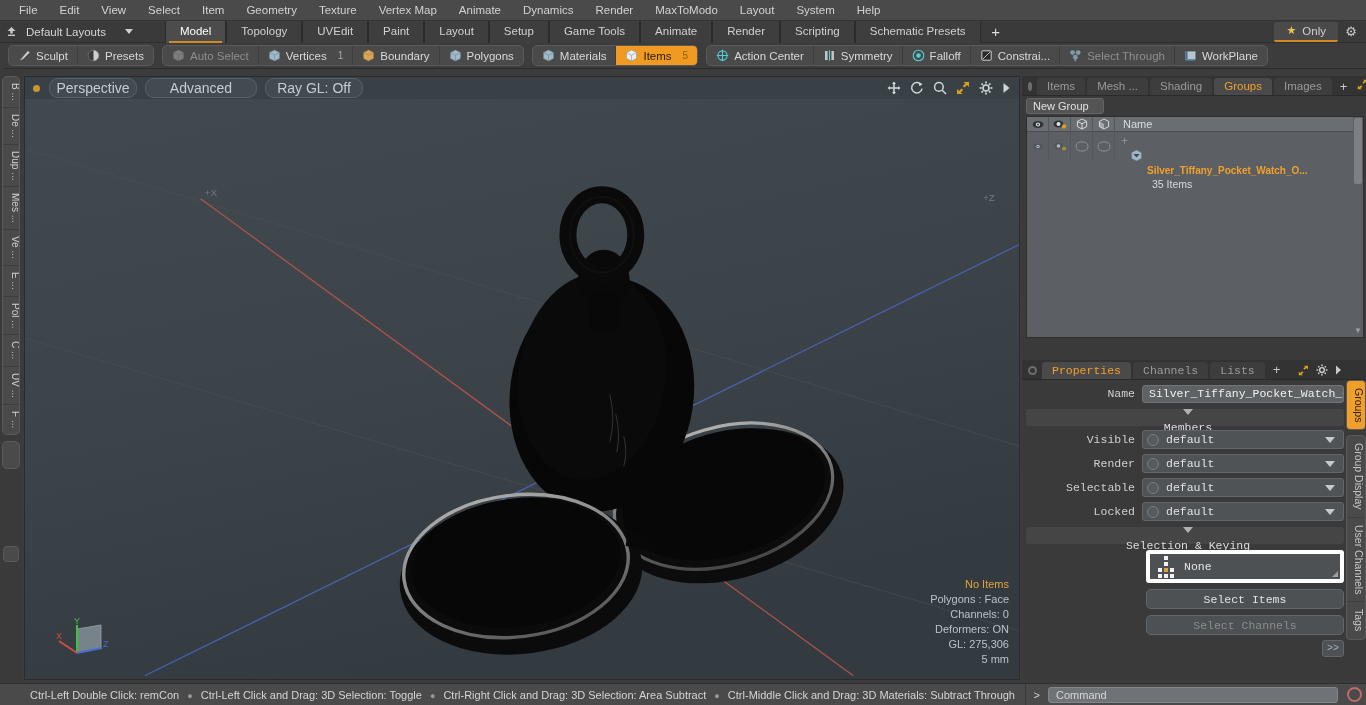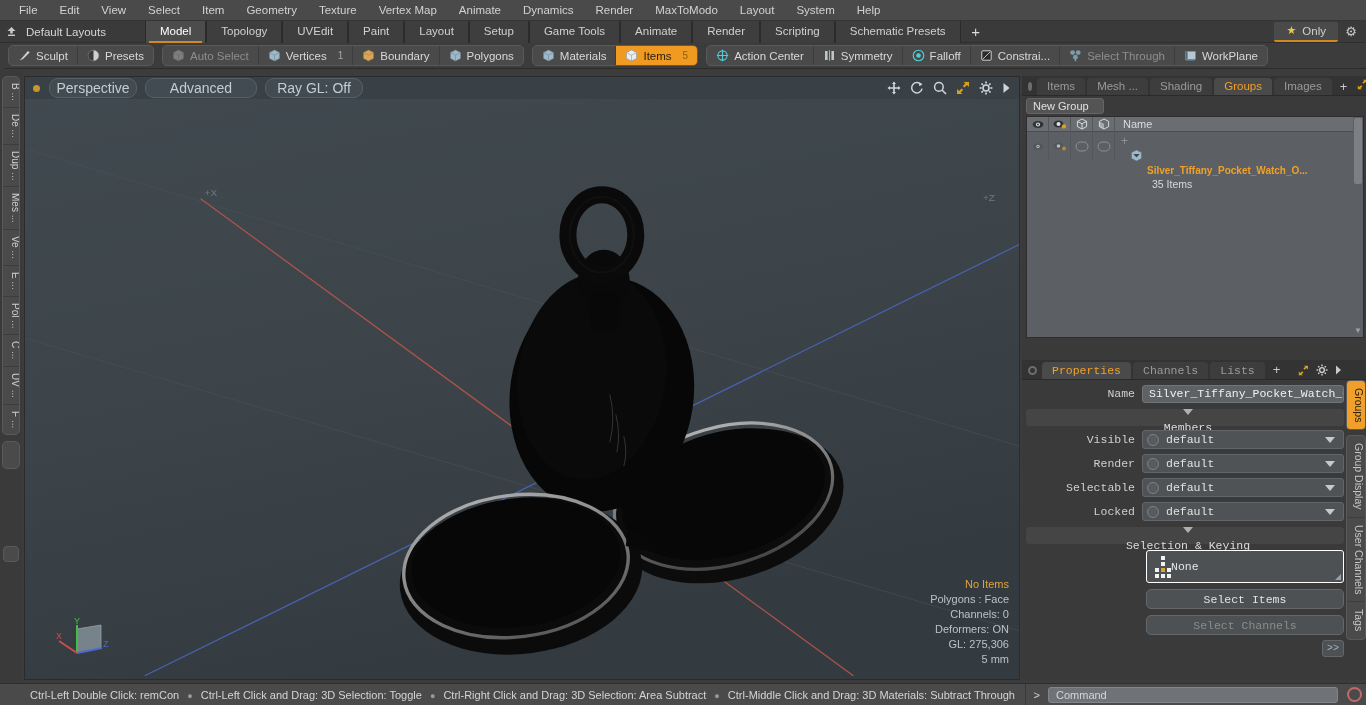--- a/index.html
+++ b/index.html
@@ -30,24 +30,24 @@
     position: absolute; left: 0; top: 21px; width: 1366px; height: 22px;
     background: #3a3a3a; display: flex; align-items: center;
     border-bottom: 1px solid #2e2e2e;
   }
   .up-icon {
     width: 22px; height: 22px; display: flex; align-items: center; justify-content: center;
     color: #c9c9c9; font-size: 11px;
   }
   .layout-sel {
     padding: 0 8px 0 4px; height: 22px; line-height: 22px; color: #d6d6d6; font-size: 11.5px;
-    display:flex; align-items:center; gap:4px;flex-direction:column;
+    display:flex; align-items:center; gap:19px;
   }
   .caret-dn { width:0;height:0;border-left:4px solid transparent;border-right:4px solid transparent;border-top:5px solid #cfcfcf; display:inline-block; }
-  .layout-tabs { display: flex; align-items: center; height: 22px; margin-left: 31px; }
+  .layout-tabs { display: flex; align-items: center; height: 22px; margin-left: 24px; }
   .ltab {
     padding: 0 14px; height: 22px; line-height: 21px; font-size: 11.5px; color: #d0d0d0;
     background: #3e3e3e; border-left: 1px solid #2b2b2b; border-right: 1px solid #2b2b2b;
     text-align: center; white-space: nowrap; cursor: default; position: relative;
   }
   .ltab.active { background: #4c4c4c; color: #ffffff; }
   .ltab.active:after {
     content: ""; position: absolute; left: 3px; right: 3px; bottom: 0; height: 2px; background: #d08a21;
   }
   .ltab-plus { width: 30px; text-align: center; color: #ddd; font-size: 15px; line-height: 21px; }
@@ -181,22 +181,22 @@
     height: 17px; display: flex; align-items: center; gap: 6px; padding-left: 6px;
     background: #454545; margin: 5px 22px 0 4px; border-radius: 3px; font-size: 11.5px; color: #dcdcdc; flex-direction: column;
   }
   .tri { width:0;height:0;border-left:5px solid transparent;border-right:5px solid transparent;border-top:6px solid #b0b0b0; }
   .btnwide {
     height: 20px; background: #4d5154; border: 1px solid #63676a; border-radius: 5px;
     display: flex; align-items: center; justify-content: center; font-size: 11.5px; color: #e2e2e2;
   }
   .btnwide.dim { color: #8c8c8c; }
   .nonebox {
-    height: 33px; background: #4d5154; border: 1px solid #ffffff; border-radius: 3px;
-    display: flex; align-items: center; padding-left: 8px; font-size: 11.5px; color: #e4e4e4;
+    height: 33px; background: #4d5154; border: 4px solid #ffffff; border-radius: 3px;
+    display: flex; align-items: center; padding-left: 8px; gap: 10px; font-size: 11.5px; color: #e4e4e4;
     position: relative;
   }
   .nonebox .crn { position:absolute;right:2px;bottom:2px;width:0;height:0;border-left:6px solid transparent;border-bottom:6px solid #9aa0a4; }
   .dotgrid { display: grid; grid-template-columns: repeat(3, 4px); gap: 2px; }
   .dotgrid i { width: 4px; height: 4px; background: #f2f2f2; display: block; }
   .dotgrid i.o { background: #d9a23a; }
   .dotgrid i.e { background: transparent; }
   .gobtn {
     width: 22px; height: 17px; background: #4d5154; border: 1px solid #63676a; border-radius: 3px;
     display: flex; align-items: center; justify-content: center; font-size: 10px; color: #9fb4c4;

